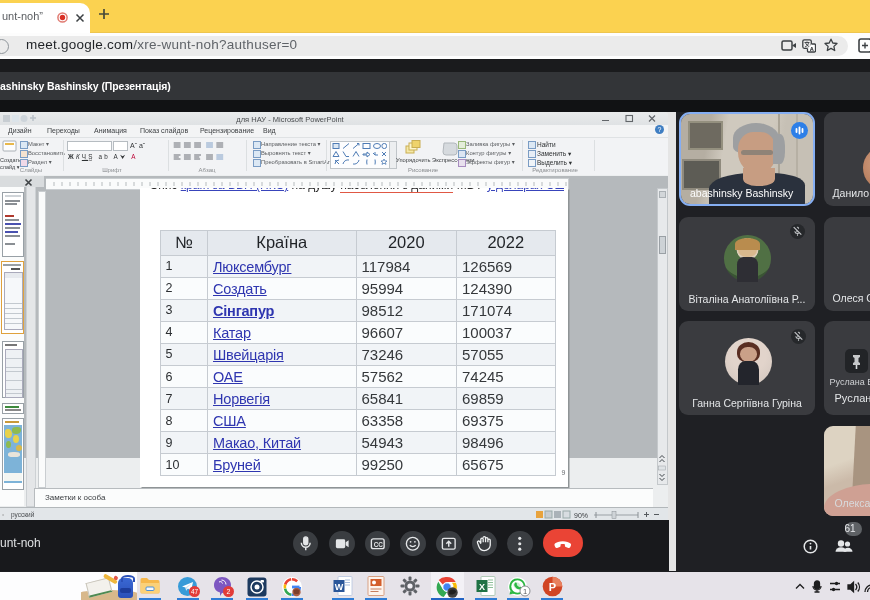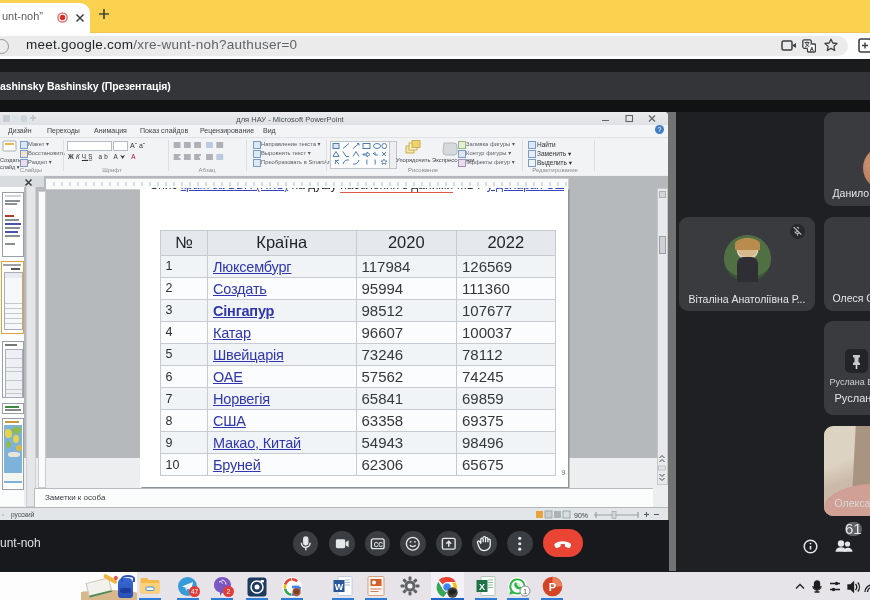--- a/index.html
+++ b/index.html
@@ -14,21 +14,21 @@
   
   #urlrow{left:0;top:33px;width:870px;height:26px;background:#fdfdfd;border-top:0px;text-decoration:underline;} #tabstrip{box-shadow:inset 0 -1px 0 #eec54e;}
   #pill{left:-10px;top:2.5px;width:858px;height:20px;background:#ebebeb;border-radius:10px;}
   #urltxt{left:26px;top:3.5px;font-size:13.5px;color:#5f6368;letter-spacing:0.25px;}
   
   #mstrip1{left:0;top:59px;width:870px;height:13px;background:#1a1b1d;}
   #banner{left:0;top:72px;width:870px;height:28px;background:#333538;color:#fff;
           font-size:10.5px;font-weight:bold;line-height:28px;letter-spacing:-0.1px;}
   #mstrip2{left:0;top:100px;width:870px;height:12px;background:#111214;}
   
-  #stage{left:0;top:112px;width:870px;height:459px;background:#737373;}
+  #stage{left:0;top:112px;width:870px;height:459px;background:#e5e5e5;}
   #ppwin{left:0;top:0;width:668px;height:408px;background:#eceeef;border-radius:0 4px 0 0;overflow:hidden;}
   
   #pptitle{left:0;top:0;width:668px;height:13px;background:linear-gradient(#e9ebec,#dfe2e4);}
   #pptitletxt{left:190px;top:2.5px;width:200px;text-align:center;font-size:7.5px;color:#4a4d50;}
   #pptabs{left:0;top:13px;width:668px;height:12px;background:#f3f4f5;border-bottom:1px solid #dfe2e4;}
   .rtab{position:absolute;top:2px;font-size:7px;color:#3c3f42;}
   #ppribbon{left:0;top:26px;width:668px;height:37px;background:#f2f3f5;}
   .glabel{position:absolute;top:29px;font-size:6px;color:#8a8d90;text-align:center;}
   .gsep{position:absolute;top:2px;height:31px;width:1px;background:#dcdfe1;}
   .tinytxt{position:absolute;font-size:5.8px;color:#5a5d60;white-space:nowrap;}
@@ -321,39 +321,39 @@
         <tr class="r odd">
               <td>1</td>
               <td><a class="cl">Люксембург</a></td>
               <td>117984</td>
               <td>126569</td>
             </tr>
         <tr class="r even">
               <td>2</td>
               <td><a class="cl">Создать</a></td>
               <td>95994</td>
-              <td>111360</td>
+              <td>124390</td>
             </tr>
         <tr class="r odd">
               <td>3</td>
               <td><a class="cl" style="font-weight:bold">Сінгапур</a></td>
               <td>98512</td>
-              <td>107677</td>
+              <td>171074</td>
             </tr>
         <tr class="r even">
               <td>4</td>
               <td><a class="cl">Катар</a></td>
               <td>96607</td>
               <td>100037</td>
             </tr>
         <tr class="r odd">
               <td>5</td>
               <td><a class="cl">Швейцарія</a></td>
               <td>73246</td>
-              <td>78112</td>
+              <td>57055</td>
             </tr>
         <tr class="r even">
               <td>6</td>
               <td><a class="cl">ОАЕ</a></td>
               <td>57562</td>
               <td>74245</td>
             </tr>
         <tr class="r odd">
               <td>7</td>
               <td><a class="cl">Норвегія</a></td>
@@ -368,21 +368,21 @@
             </tr>
         <tr class="r odd">
               <td>9</td>
               <td><a class="cl">Макао, Китай</a></td>
               <td>54943</td>
               <td>98496</td>
             </tr>
         <tr class="r even">
               <td>10</td>
               <td><a class="cl">Бруней</a></td>
-              <td>62306</td>
+              <td>99250</td>
               <td>65675</td>
             </tr>
       </tbody>
         </table>
       <div style="position:absolute;left:422px;top:281px;font-size:7px;color:#6a6e72;">9</div>
     </div>
 
     <div class="abs" style="left:656.5px;top:76px;width:9px;height:295px;background:#e7e9eb;border:1px solid #c4c8cb;">
       <div style="position:absolute;left:1px;top:2px;width:5.5px;height:5px;background:#d2d6d9;border:0.5px solid #aab0b4;"></div>
       <div style="position:absolute;left:1px;top:47px;width:5.5px;height:16px;background:#cdd2d6;border:0.5px solid #9aa0a5;"></div>
@@ -409,20 +409,46 @@
         <path d="M58 5 h44" stroke="#9aa0a5" stroke-width="1"></path>
         <path d="M60 2 v6 M102 2 v6" stroke="#8a9095" stroke-width="1"></path>
         <rect x="76" y="1.5" width="4" height="7" fill="#cfd4d8" stroke="#888e93" stroke-width="0.5"></rect>
         <path d="M108 4.5 h5 M110.5 2 v5 M118 4.5 h5" stroke="#555a5e" stroke-width="1"></path>
       </svg>
     </div>
   </div>
   <div class="abs" id="belowpp"></div>
   <div class="abs" id="panel">
 
+    <div class="tile" style="top:0px;height:94px;border:2.5px solid #85aef2;border-radius:11px;">
+      <div style="position:absolute;left:0;top:0;width:136px;height:94px;background:linear-gradient(100deg,#b5aea2 0 20%,#cfc9be 32% 62%,#c6c0b5 70% 100%);">
+        <div style="position:absolute;left:97px;top:0px;width:2px;height:94px;background:#aaa497;"></div>
+        <div style="position:absolute;left:115px;top:0px;width:2px;height:94px;background:#b6b0a4;"></div>
+        <div style="position:absolute;left:7px;top:7px;width:31px;height:25px;background:#6e6a60;border:2px solid #94907f;"></div>
+        <div style="position:absolute;left:1px;top:45px;width:35px;height:27px;background:#5d5c55;border:2px solid #8f8a7d;"></div>
+
+        <div style="position:absolute;left:52px;top:9px;width:46px;height:30px;background:#9d9fa1;border-radius:50% 50% 20% 20%;"></div>
+        <div style="position:absolute;left:57px;top:18px;width:38px;height:42px;background:#c79d82;border-radius:44% 44% 52% 56%;"></div>
+        <div style="position:absolute;left:60px;top:36px;width:32px;height:5px;background:#857f76;border-radius:3px;opacity:0.85;"></div>
+        <div style="position:absolute;left:92px;top:20px;width:12px;height:30px;background:#9d9fa1;border-radius:0 40% 40% 0;"></div>
+
+        <div style="position:absolute;left:28px;top:59px;width:96px;height:35px;background:#2a313d;border-radius:45% 35% 0 0;"></div>
+        <div style="position:absolute;left:62px;top:54px;width:32px;height:18px;background:#c79d82;border-radius:0 0 42% 42%;"></div>
+      </div>
+      <span style="position:absolute;left:9px;bottom:5px;font-size:10.5px;color:#fdfdfd;">abashinsky Bashinsky</span>
+      <div style="position:absolute;left:110px;top:8px;width:17px;height:17px;border-radius:50%;background:#2d7fe8;">
+        <svg width="17" height="17" viewBox="0 0 17 17">
+            <g stroke="#fff" stroke-width="1.8" stroke-linecap="round">
+              <path d="M5.5 7 v3"></path>
+              <path d="M8.5 5.5 v6"></path>
+              <path d="M11.5 7 v3"></path>
+            </g>
+          </svg>
+      </div>
+    </div>
 
     <div class="tile2" style="top:0px;height:94px;">
       <div class="avatar" style="left:39px;top:33.5px;width:44px;height:44px;background:radial-gradient(circle at 40% 40%,#d2a083,#a96a48);"></div>
       <span class="pname" style="left:9px;bottom:7px;text-align:left;">Данило</span>
     </div>
 
     <div class="tile" style="top:104.5px;">
       <div class="avatar" style="left:44.5px;top:18px;width:47px;height:47px;background:radial-gradient(circle at 50% 30%,#ddcdb8 0 26%,#507044 28% 70%,#3a5434 72% 100%);">
         <div style="position:absolute;left:14px;top:6px;width:19px;height:16px;background:#d8b98e;border-radius:50% 50% 45% 45%;"></div>
         <div style="position:absolute;left:11px;top:3px;width:25px;height:12px;background:#b98c4e;border-radius:50% 50% 0 0;"></div>
@@ -438,20 +464,38 @@
             </g>
           </svg>
       </div>
       <span class="pname" style="bottom:6px;">Віталіна Анатоліївна Р...</span>
     </div>
 
     <div class="tile2" style="top:104.5px;">
       <span class="pname" style="left:9px;bottom:7px;text-align:left;">Олеся С</span>
     </div>
 
+    <div class="tile" style="top:209px;">
+      <div class="avatar" style="left:46px;top:17px;width:47px;height:47px;background:radial-gradient(circle at 50% 35%,#e2d4cb 0 45%,#cfc4bc 100%);">
+        <div style="position:absolute;left:12px;top:4px;width:23px;height:20px;background:#5a2e22;border-radius:50% 50% 40% 40%;"></div>
+        <div style="position:absolute;left:15px;top:9px;width:17px;height:15px;background:#caa088;border-radius:45% 45% 50% 50%;"></div>
+        <div style="position:absolute;left:13px;top:23px;width:21px;height:24px;background:#23252c;border-radius:35% 35% 0 0;"></div>
+      </div>
+      <div class="muteic" style="left:112px;top:7.5px;">
+        <svg width="15" height="15" viewBox="0 0 15 15">
+            <g stroke="#c4c6c9" stroke-width="1.1" fill="none">
+              <rect x="6.1" y="2.8" width="2.8" height="5.4" rx="1.4" fill="#c4c6c9" stroke="none"></rect>
+              <path d="M4.7 7.3 a2.9 2.9 0 0 0 5.6 0 M7.5 10.2 v1.6"></path>
+              <path d="M4.4 2.6 l7.6 7.6" stroke="#26282b" stroke-width="2.6"></path>
+              <path d="M3.7 3.1 l7.6 7.6" stroke-width="1.2"></path>
+            </g>
+          </svg>
+      </div>
+      <span class="pname" style="bottom:6px;">Ганна Сергіївна Гуріна</span>
+    </div>
 
     <div class="tile2" style="top:209px;">
       <div style="position:absolute;left:21px;top:28px;width:23px;height:24px;background:#222427;border-radius:5px;">
         <svg width="23" height="24" viewBox="0 0 23 24">
             <g fill="#d8dadd">
               <path d="M8 6 h7 v2 l-1.5 1 v4 l1.5 1 v2 h-7 v-2 l1.5 -1 v-4 l-1.5 -1 z" opacity="0.9"></path>
               <rect x="10.7" y="16" width="1.6" height="4"></rect>
             </g>
           </svg>
       </div>
@@ -539,21 +583,21 @@
   <div class="abs" style="left:834px;top:20.5px;width:20px;height:17px;">
     <svg width="20" height="17" viewBox="0 0 20 17">
         <g fill="#e4e6e8">
           <circle cx="13.5" cy="6" r="2.6"></circle>
           <path d="M9.5 13.8 a4.5 4 0 0 1 9 0 z"></path>
           <circle cx="7" cy="5.5" r="3.2"></circle>
           <path d="M1.5 13.8 a5.5 4.5 0 0 1 11 0 z"></path>
         </g>
       </svg>
   </div>
-  <div class="abs" style="left:844.5px;top:4.5px;width:17.5px;height:14px;border-radius:7px;background:#5e6165;color:#e8eaed;font-size:15px;text-align:center;line-height:14px;">61</div>
+  <div class="abs" style="left:844.5px;top:4.5px;width:17.5px;height:14px;border-radius:7px;background:#5e6165;color:#e8eaed;font-size:10px;text-align:left;line-height:14px;">61</div>
 </div>
 <div class="abs" id="taskbar">
   <div class="abs" style="left:0;top:0;width:81px;height:28.5px;background:#fdfdfe;"></div>
   <div class="abs" style="left:81px;top:0;width:56px;height:28.5px;background:#fdfdfe;overflow:hidden;">
     <div style="position:absolute;left:-6px;top:18px;width:66px;height:12px;background:#d8b88b;border-radius:45% 45% 0 0;"></div>
     <div style="position:absolute;left:6px;top:8px;width:22px;height:12px;background:#f3f1ec;border:1px solid #c8c4ba;transform:rotate(-14deg);border-bottom:2.5px solid #4e8a52;"></div>
     <div style="position:absolute;left:22px;top:5px;width:15px;height:3.5px;background:#efb73e;border-radius:2px;transform:rotate(30deg);"></div>
     <div style="position:absolute;left:33px;top:4.5px;width:4px;height:3.5px;background:#e2574b;border-radius:50%;transform:rotate(30deg);"></div>
     <div style="position:absolute;left:37px;top:6px;width:15px;height:20px;background:linear-gradient(#3a68d4,#2a50b8);border-radius:5px 5px 3px 3px;">
       <div style="position:absolute;left:2.5px;top:-2.5px;width:10px;height:5px;border:2px solid #2a50b8;border-radius:50% 50% 0 0;border-bottom:none;"></div>

